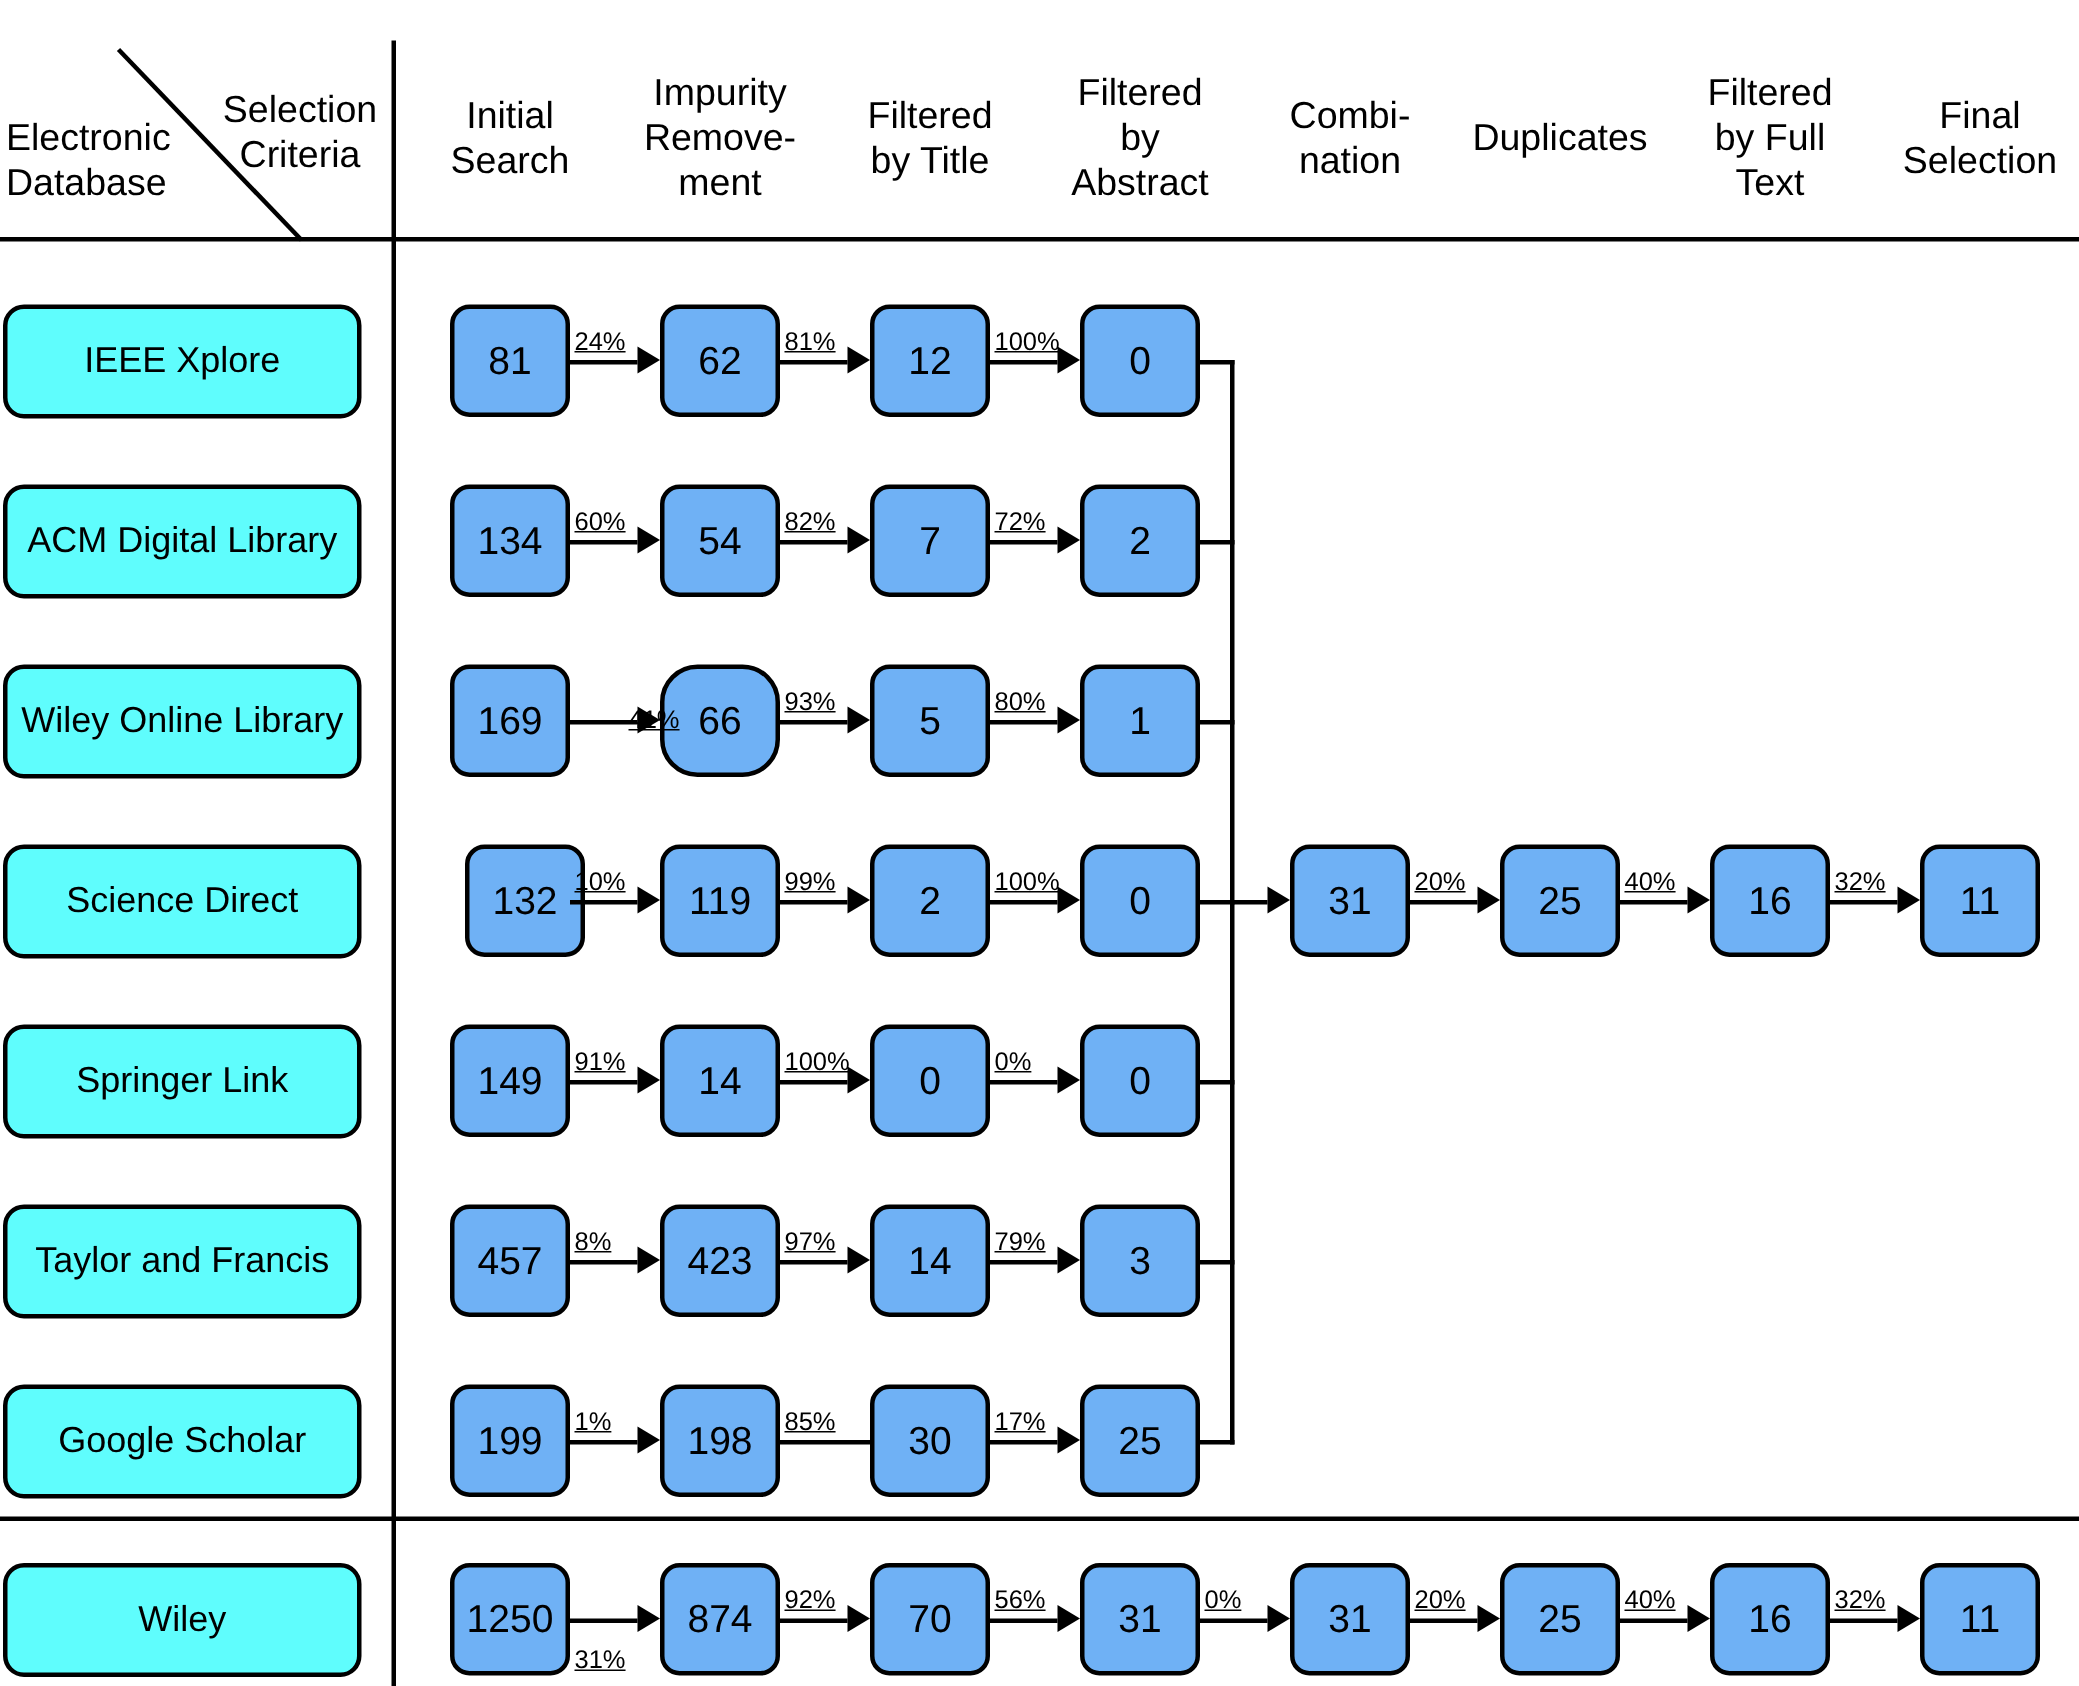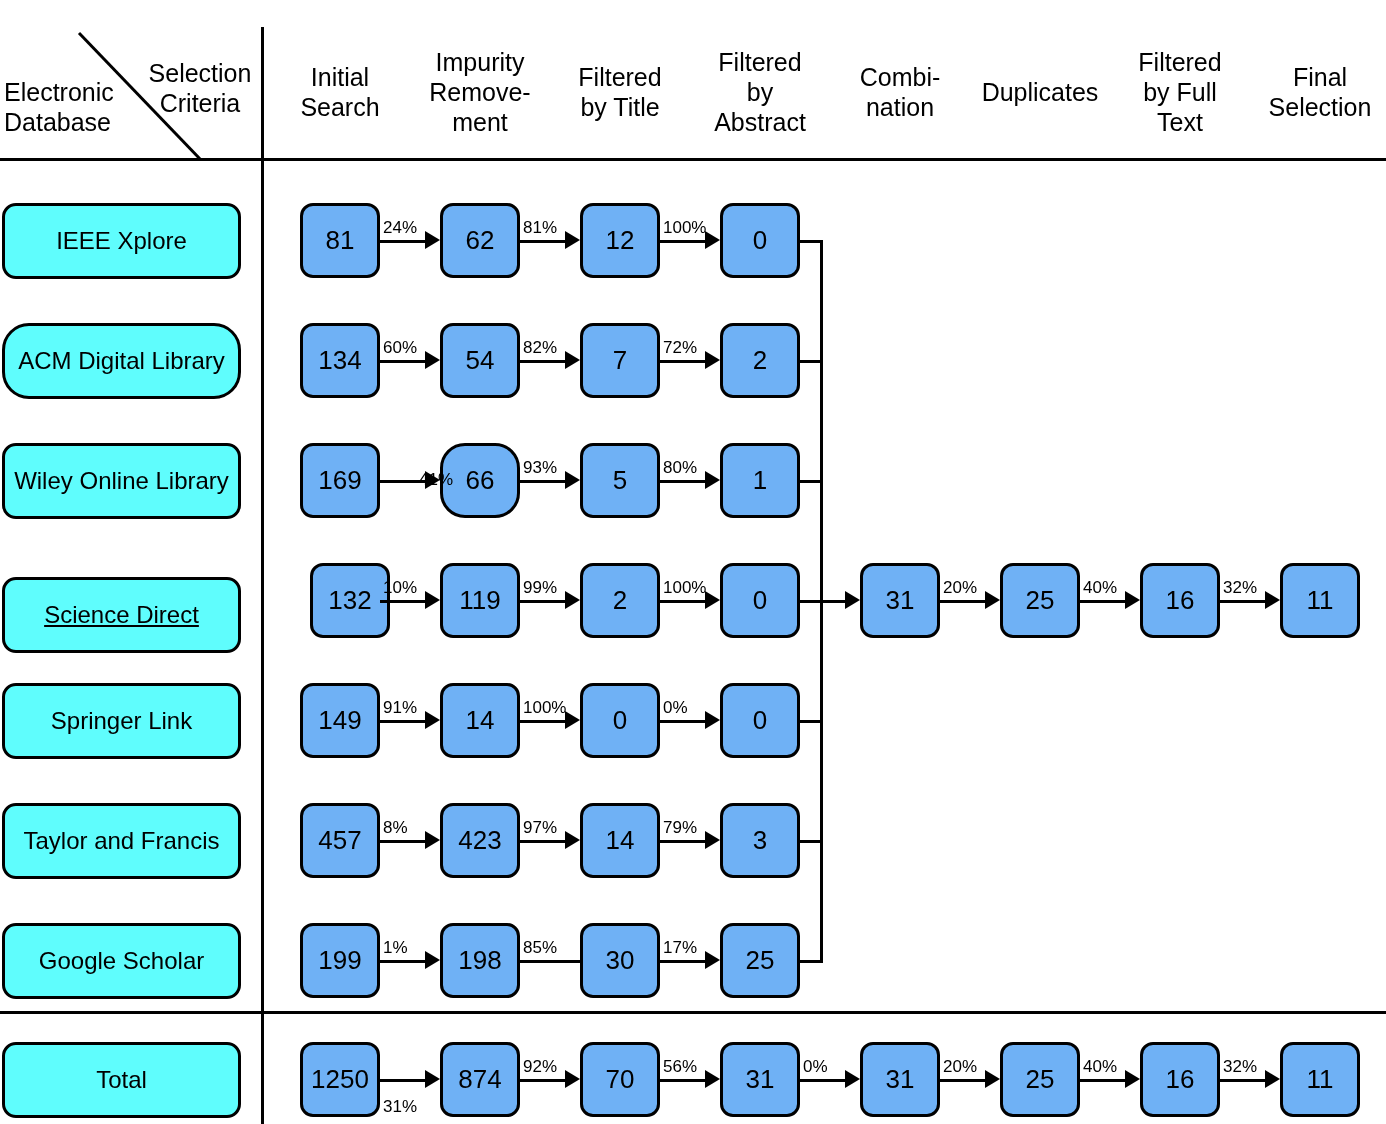--- a/index.html
+++ b/index.html
@@ -81,20 +81,21 @@
     border-left: 15px solid #000;
     border-top: 9px solid transparent;
     border-bottom: 9px solid transparent;
   }
   .pct {
     position: absolute;
     font-size: 17px;
     color: #000;
     white-space: nowrap;
     line-height: 17px;
+    text-decoration: underline;
   }
   .busline { position: absolute; width: 3px; background: #000; }
   .busstub { position: absolute; height: 3px; background: #000; }
 </style>
 </head>
 <body>
 
 <div id="stage">
 
   <div class="hline-header"></div>
@@ -140,21 +141,21 @@
       <div class="conn" style="left: 380px; top: 239.5px; width: 45px;"></div>
       <div class="arrowhead" style="left: 425px; top: 230.5px;"></div>
       <div class="pct" style="left: 383px; top: 218.5px;">24%</div>
       <div class="conn" style="left: 520px; top: 239.5px; width: 45px;"></div>
       <div class="arrowhead" style="left: 565px; top: 230.5px;"></div>
       <div class="pct" style="left: 523px; top: 218.5px;">81%</div>
       <div class="conn" style="left: 660px; top: 239.5px; width: 45px;"></div>
       <div class="arrowhead" style="left: 705px; top: 230.5px;"></div>
       <div class="pct" style="left: 663px; top: 218.5px;">100%</div>
       <div class="busstub" style="left: 800px; top: 239.5px; width: 23px;"></div>
-      <div class="dbcell" style="top: 323px; border-radius: 27px;">ACM Digital Library</div>
+      <div class="dbcell" style="top: 323px;">ACM Digital Library</div>
       <div class="node" style="left: 300px; top: 323px;">134</div>
       <div class="node" style="left: 440px; top: 323px;">54</div>
       <div class="node" style="left: 580px; top: 323px;">7</div>
       <div class="node" style="left: 720px; top: 323px;">2</div>
       <div class="conn" style="left: 380px; top: 359.5px; width: 45px;"></div>
       <div class="arrowhead" style="left: 425px; top: 350.5px;"></div>
       <div class="pct" style="left: 383px; top: 338.5px;">60%</div>
       <div class="conn" style="left: 520px; top: 359.5px; width: 45px;"></div>
       <div class="arrowhead" style="left: 565px; top: 350.5px;"></div>
       <div class="pct" style="left: 523px; top: 338.5px;">82%</div>
@@ -170,21 +171,21 @@
       <div class="conn" style="left: 380px; top: 479.5px; width: 45px;"></div>
       <div class="arrowhead" style="left: 425px; top: 470.5px;"></div>
       <div class="pct" style="left: 383px; top: 471px; margin-left: 36px;">41%</div>
       <div class="conn" style="left: 520px; top: 479.5px; width: 45px;"></div>
       <div class="arrowhead" style="left: 565px; top: 470.5px;"></div>
       <div class="pct" style="left: 523px; top: 458.5px;">93%</div>
       <div class="conn" style="left: 660px; top: 479.5px; width: 45px;"></div>
       <div class="arrowhead" style="left: 705px; top: 470.5px;"></div>
       <div class="pct" style="left: 663px; top: 458.5px;">80%</div>
       <div class="busstub" style="left: 800px; top: 479.5px; width: 23px;"></div>
-      <div class="dbcell" style="top: 577px; text-decoration: underline;">Science Direct</div>
+      <div class="dbcell" style="top: 563px;">Science Direct</div>
       <div class="node" style="left: 300px; top: 563px; margin-left: 10px;">132</div>
       <div class="node" style="left: 440px; top: 563px;">119</div>
       <div class="node" style="left: 580px; top: 563px;">2</div>
       <div class="node" style="left: 720px; top: 563px;">0</div>
       <div class="conn" style="left: 380px; top: 599.5px; width: 45px;"></div>
       <div class="arrowhead" style="left: 425px; top: 590.5px;"></div>
       <div class="pct" style="left: 383px; top: 578.5px;">10%</div>
       <div class="conn" style="left: 520px; top: 599.5px; width: 45px;"></div>
       <div class="arrowhead" style="left: 565px; top: 590.5px;"></div>
       <div class="pct" style="left: 523px; top: 578.5px;">99%</div>
@@ -245,21 +246,21 @@
       <div class="node" style="left: 1280px; top: 563px;">11</div>
       <div class="conn" style="left: 940px; top: 599.5px; width: 45px;"></div>
       <div class="arrowhead" style="left: 985px; top: 590.5px;"></div>
       <div class="pct" style="left: 943px; top: 578.5px;">20%</div>
       <div class="conn" style="left: 1080px; top: 599.5px; width: 45px;"></div>
       <div class="arrowhead" style="left: 1125px; top: 590.5px;"></div>
       <div class="pct" style="left: 1083px; top: 578.5px;">40%</div>
       <div class="conn" style="left: 1220px; top: 599.5px; width: 45px;"></div>
       <div class="arrowhead" style="left: 1265px; top: 590.5px;"></div>
       <div class="pct" style="left: 1223px; top: 578.5px;">32%</div>
-      <div class="dbcell" style="top: 1042px;">Total</div>
+      <div class="dbcell" style="top: 1042px;">Wiley</div>
       <div class="node" style="left: 300px; top: 1042px;">1250</div>
       <div class="node" style="left: 440px; top: 1042px;">874</div>
       <div class="node" style="left: 580px; top: 1042px;">70</div>
       <div class="node" style="left: 720px; top: 1042px;">31</div>
       <div class="node" style="left: 860px; top: 1042px;">31</div>
       <div class="node" style="left: 1000px; top: 1042px;">25</div>
       <div class="node" style="left: 1140px; top: 1042px;">16</div>
       <div class="node" style="left: 1280px; top: 1042px;">11</div>
       <div class="conn" style="left: 380px; top: 1078.5px; width: 45px;"></div>
       <div class="arrowhead" style="left: 425px; top: 1069.5px;"></div>

